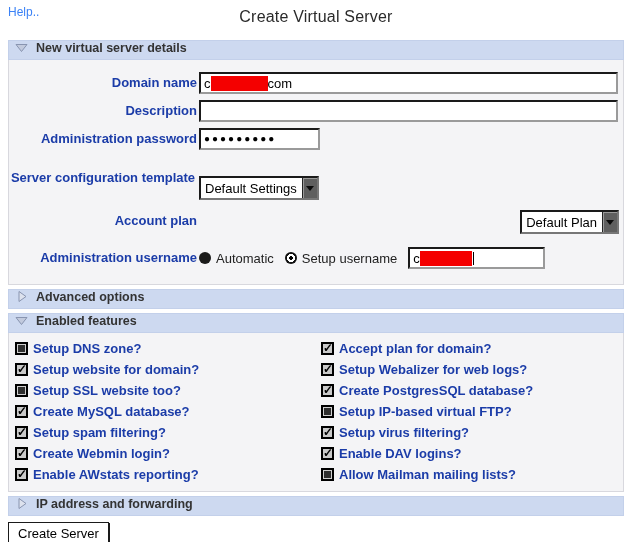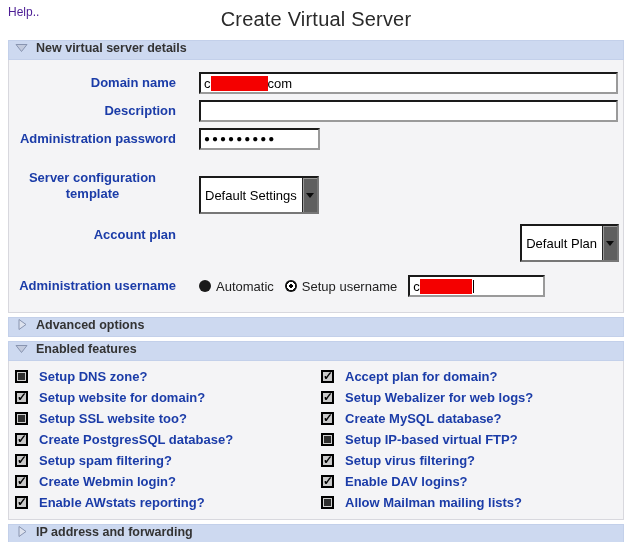--- a/index.html
+++ b/index.html
@@ -1,79 +1,79 @@
 <!DOCTYPE html>
 <html><head>
 <meta charset="utf-8">
 <style>
   * { margin:0; padding:0; box-sizing:border-box; }
   html,body { width:632px; height:542px; background:#fff; font-family:"Liberation Sans", sans-serif; }
   body { position:relative; overflow:hidden; }
 
   .topbar { position:relative; height:40px; padding-top:4px; }
-  .help-link { position:absolute; left:8px; top:5px; color:#4c1d95; font-size:12px; text-decoration:none; cursor:pointer; }
-  .page-title { text-align:center; font-size:20px; color:#2a2a2a; font-weight:400; padding-top:4px; letter-spacing:0.2px; }
+  .help-link { position:absolute; left:8px; top:5px; color:#3b82f6; font-size:12px; text-decoration:none; cursor:pointer; }
+  .page-title { text-align:center; font-size:16px; color:#2a2a2a; font-weight:400; padding-top:4px; letter-spacing:0.2px; }
 
   .content { margin:0 8px; }
 
   .section { margin-bottom:4px; }
   .section-header {
     display:flex; align-items:flex-start; gap:8px;
     background:#cdd9f0; height:20px; padding-left:6px;
     border:1px solid #c3d0ea; cursor:pointer;
   }
   .section-header .tri { width:13px; height:13px; flex:0 0 13px; }
   .section-title { font-size:12.5px; font-weight:bold; color:#333; }
 
   .section-body {
     background:#f4f4f6; border:1px solid #d8d8de; border-top:none;
   }
 
   
   .form-table { padding:6px 4px 10px 0; }
   .frow { display:flex; align-items:flex-start; margin:5px 0; }
   .flabel {
-    width:190px; flex:0 0 190px; text-align:right; padding-right:23px; padding-top:4px;
+    width:190px; flex:0 0 190px; text-align:right; padding-right:2px; padding-top:4px;
     font-size:13px; font-weight:bold; color:#1b3ca8; line-height:1.25;
   }
   .ffield { padding-top:1px; display:flex; align-items:center; }
 
   .tinput {
     background:#fff; height:22px; display:inline-flex; align-items:center;
     border-style:solid; border-width:2px; border-color:#1a1a1a #9a9a9a #9a9a9a #1a1a1a;
     font-size:13px; color:#000; padding:0 3px; overflow:hidden; white-space:nowrap;
   }
   .redacted { display:inline-block; background:#f40000; height:15px; }
   .red-domain { width:57px; }
   .red-user { width:52px; }
   .caret { display:inline-block; width:1px; height:13px; background:#000; margin-left:1px; }
   .pwd { font-size:10px; letter-spacing:2px; font-weight:bold; line-height:22px; }
 
   .selectbox {
-    display:inline-flex; align-items:stretch; background:#fff; height:38px;
+    display:inline-flex; align-items:stretch; background:#fff; height:24px;
     border-style:solid; border-width:2px; border-color:#1a1a1a #777 #777 #1a1a1a; cursor:pointer;
   }
   .selectbox .sel-text { font-size:13px; padding:1px 5px 0 4px; display:flex; align-items:center; white-space:nowrap; }
   .selectbox .sel-arrow {
     width:15px; background:#5f5f5f; border-left:1px solid #222;
     box-shadow:inset 1px 1px 0 #9a9a9a; display:flex; align-items:center; justify-content:center;
   }
   .selectbox .sel-arrow:before {
     content:""; border-left:4px solid transparent; border-right:4px solid transparent; border-top:5px solid #0a0a0a;
   }
 
   
   .radio-row { display:flex; align-items:center; gap:5px; font-size:13px; color:#222; }
   .radio { width:12px; height:12px; border-radius:50%; background:#1a1a1a; flex:0 0 12px; cursor:pointer; }
   .radio.selected { background:radial-gradient(circle, #000 0 2px, #fff 2px 4px, #111 4px); }
   .radio-label { margin-right:6px; white-space:nowrap;text-align:right; }
 
   
   .features-grid { display:grid; grid-template-columns:306px 306px; padding:7px 0 8px 6px; row-gap:4px; }
-  .feature { display:flex; align-items:center; gap:11px; height:17px; }
+  .feature { display:flex; align-items:center; gap:5px; height:17px; }
   .cb {
     width:13px; height:13px; flex:0 0 13px; cursor:pointer;
     background:#2e2e2e; border:2px solid #000; box-shadow:inset 0 0 0 1px #cfcfcf;
   }
   .cb.checked {
     background:#c9c9c9; box-shadow:none; position:relative;
   }
   .cb.checked:before {
     content:"\2713"; position:absolute; left:0; top:-3px; font-size:12px; font-weight:bold; color:#000;
   }
@@ -206,25 +206,25 @@
           <div class="feature">
             <span class="cb checked"></span>
             <span class="feature-label">Setup Webalizer for web logs?</span>
           </div>
           <div class="feature">
             <span class="cb"></span>
             <span class="feature-label">Setup SSL website too?</span>
           </div>
           <div class="feature">
             <span class="cb checked"></span>
+            <span class="feature-label">Create PostgresSQL database?</span>
+          </div>
+          <div class="feature">
+            <span class="cb checked"></span>
             <span class="feature-label">Create MySQL database?</span>
-          </div>
-          <div class="feature">
-            <span class="cb checked"></span>
-            <span class="feature-label">Create PostgresSQL database?</span>
           </div>
           <div class="feature">
             <span class="cb"></span>
             <span class="feature-label">Setup IP-based virtual FTP?</span>
           </div>
           <div class="feature">
             <span class="cb checked"></span>
             <span class="feature-label">Setup spam filtering?</span>
           </div>
           <div class="feature">

